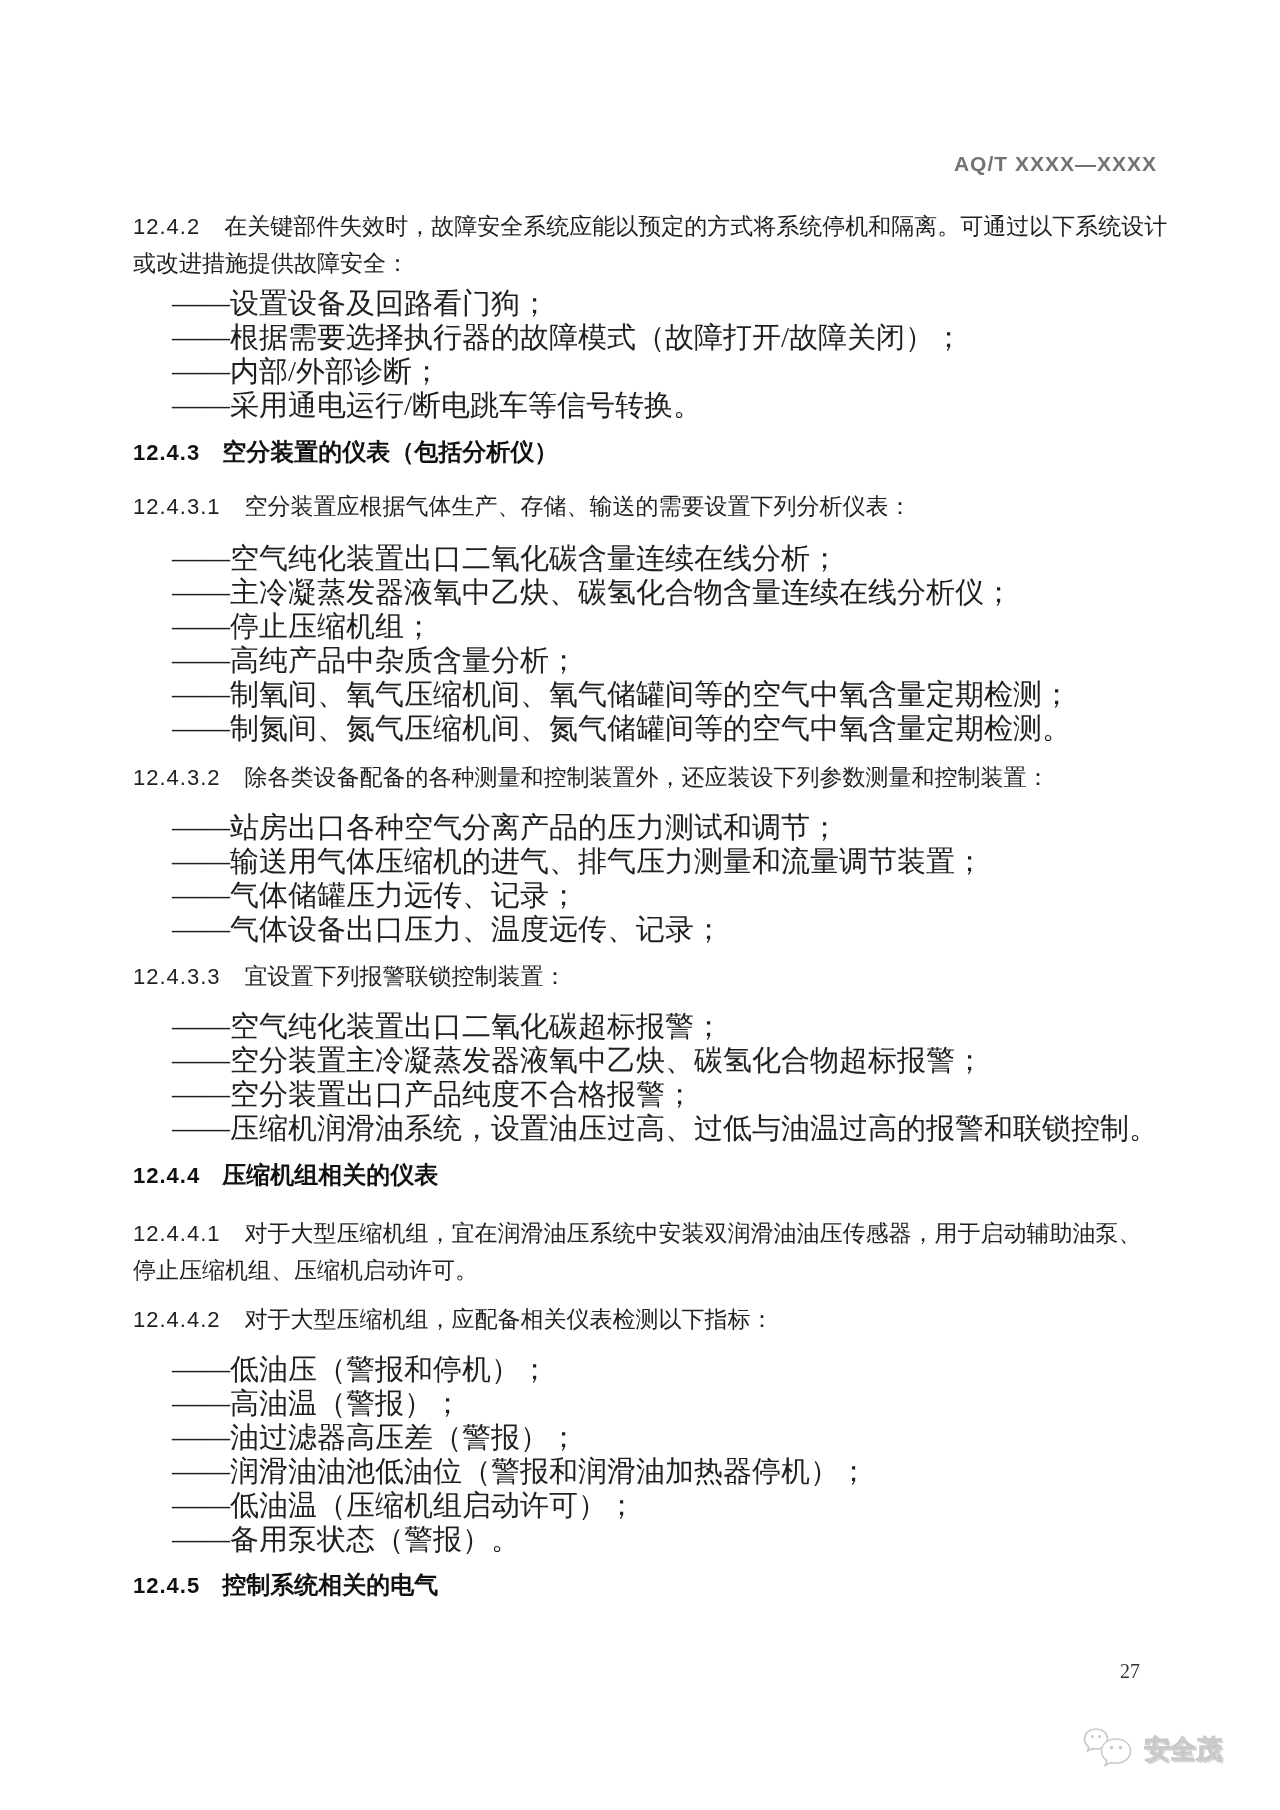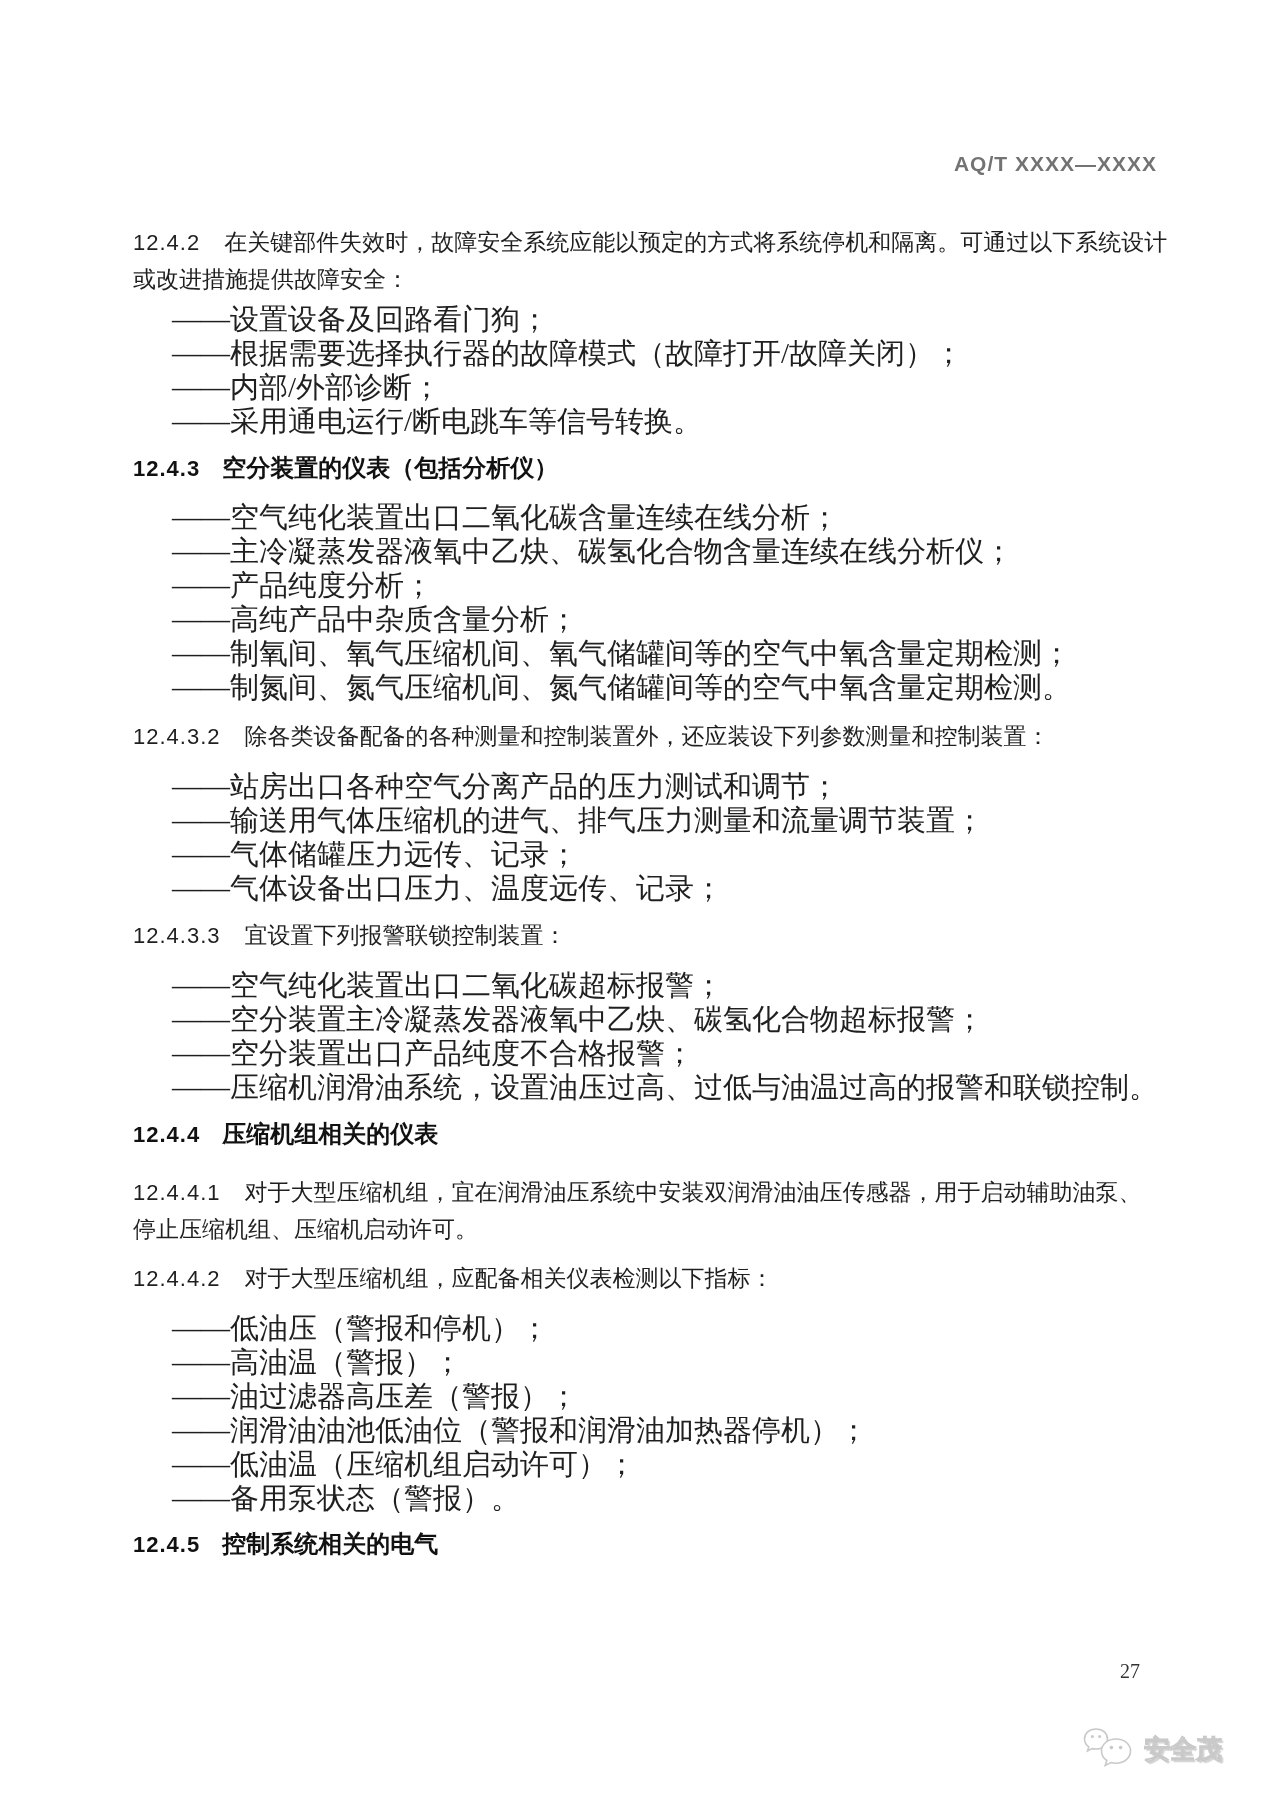--- a/index.html
+++ b/index.html
@@ -78,21 +78,21 @@
     font-family: "Liberation Sans", "DejaVu Sans", sans-serif;
     font-size: 26px;
     font-weight: 700;
     color: #fdfdfd;
     -webkit-text-stroke: 1px #c9c9c9;
     text-shadow: 2px 2px 1px #d4d4d4;
     letter-spacing: 0px;
     white-space: nowrap;
   }
   
-  .mt18 { margin-top: 34px; }
+  .mt18 { margin-top: 18px; }
   .mt24 { margin-top: 24px; }
   .mt20 { margin-top: 20px; }
   .mt16 { margin-top: 16px; }
   .mt15 { margin-top: 15px; }
   .mt14 { margin-top: 14px; }
   .mt12 { margin-top: 12px; }
   .mt4  { margin-top: 4px; }
 </style>
 </head>
 <body>
@@ -112,25 +112,28 @@
       <div class="list-item">——设置设备及回路看门狗；</div>
       <div class="list-item">——根据需要选择执行器的故障模式（故障打开/故障关闭）；</div>
       <div class="list-item">——内部/外部诊断；</div>
       <div class="list-item">——采用通电运行/断电跳车等信号转换。</div>
     </div>
 
     <div class="heading mt15">
       <span class="num">12.4.3</span><span>空分装置的仪表（包括分析仪）</span>
     </div>
 
+    <div class="para mt20">
+      <div class="pline"><span class="num">12.4.3.1</span><span>空分装置应根据气体生产、存储、输送的需要设置下列分析仪表：</span></div>
+    </div>
 
     <div class="list mt16">
       <div class="list-item">——空气纯化装置出口二氧化碳含量连续在线分析；</div>
       <div class="list-item">——主冷凝蒸发器液氧中乙炔、碳氢化合物含量连续在线分析仪；</div>
-      <div class="list-item">——产品纯度分析；</div>
+      <div class="list-item">——停止压缩机组；</div>
       <div class="list-item">——高纯产品中杂质含量分析；</div>
       <div class="list-item">——制氧间、氧气压缩机间、氧气储罐间等的空气中氧含量定期检测；</div>
       <div class="list-item">——制氮间、氮气压缩机间、氮气储罐间等的空气中氧含量定期检测。</div>
     </div>
 
     <div class="para mt14">
       <div class="pline"><span class="num">12.4.3.2</span><span>除各类设备配备的各种测量和控制装置外，还应装设下列参数测量和控制装置：</span></div>
     </div>
 
     <div class="list mt14">

